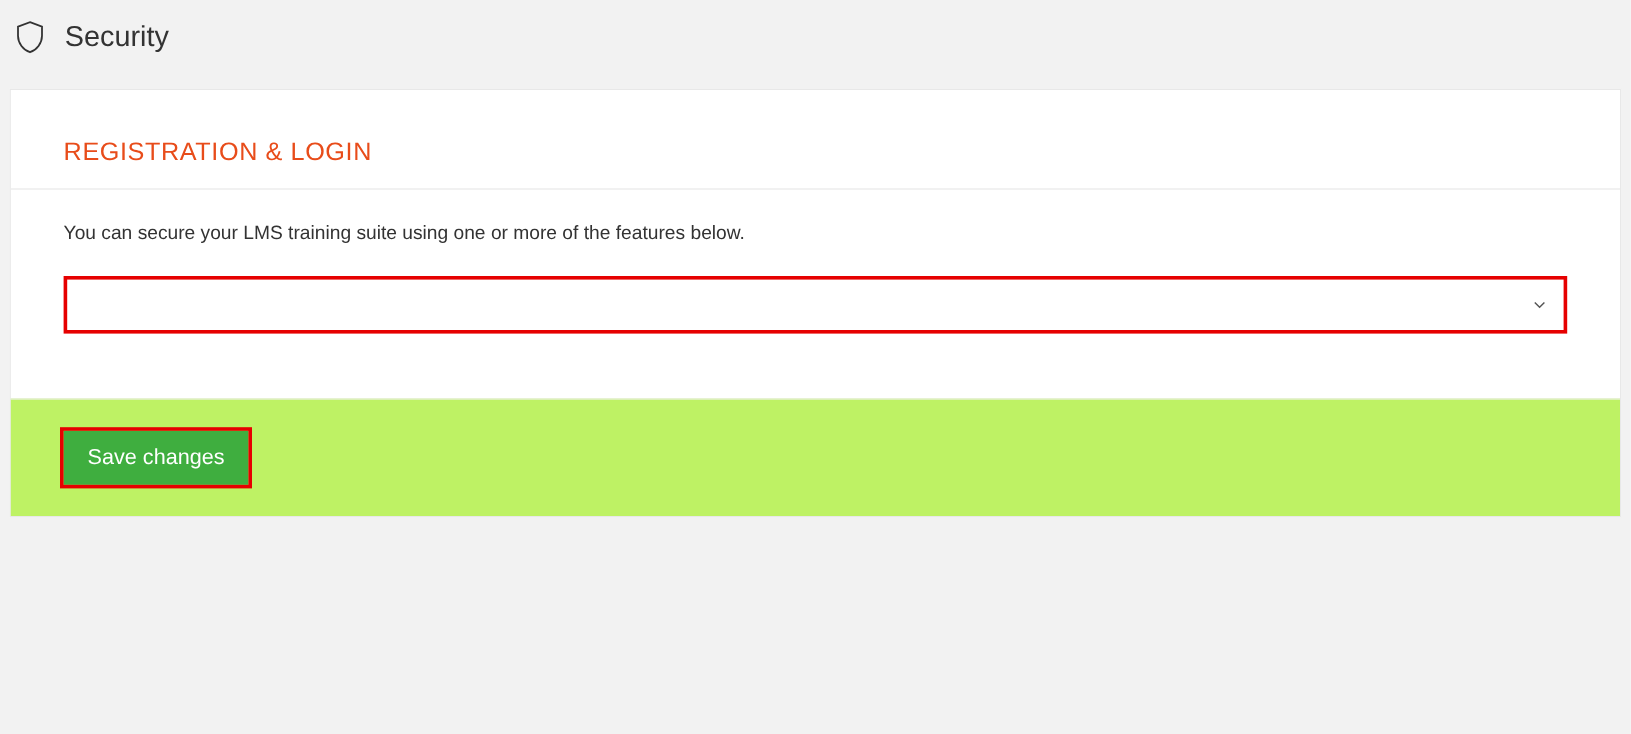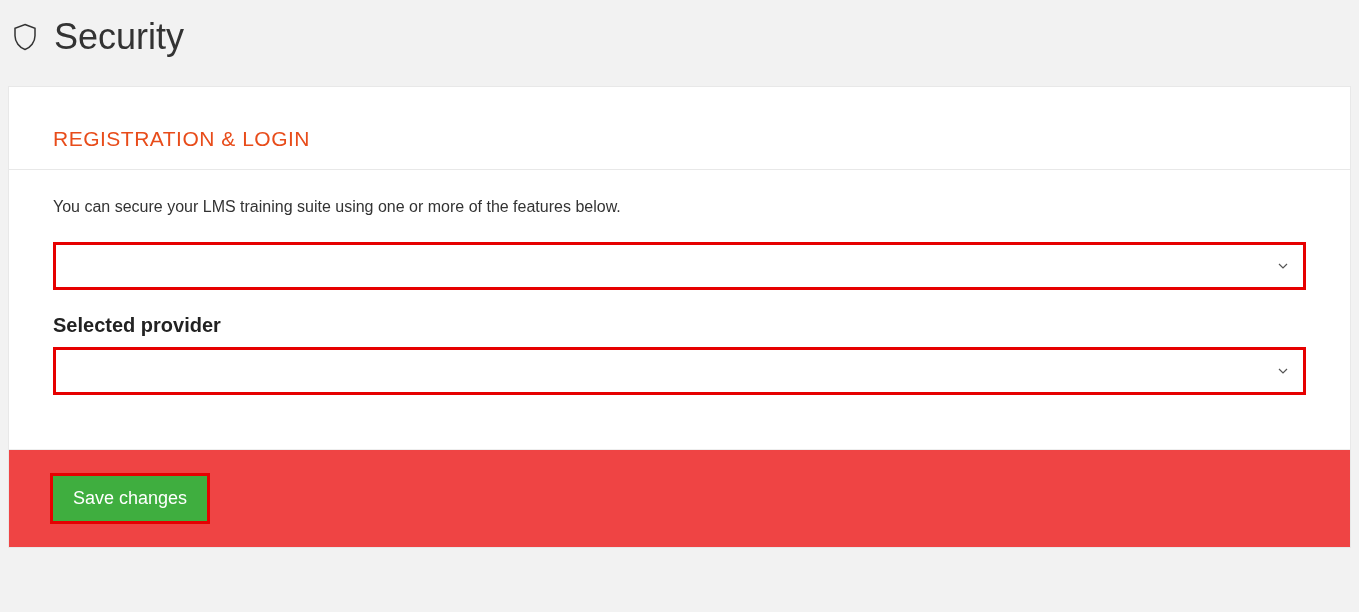--- a/index.html
+++ b/index.html
@@ -25,21 +25,21 @@
       align-items: center;
     }
     .shield-icon-wrap svg {
       width: 30px;
       height: 30px;
       stroke: #333;
       fill: none;
       stroke-width: 1.2;
     }
     .page-title {
-      font-size: 36px;
+      font-size: 24px;
       font-weight: 400;
       color: #333;
       text-align: right;
     }
     .panel {
       background: #fff;
       margin: 10px 8px 0 8px;
       border: 1px solid #e8e8e8;
     }
     .section-heading {
@@ -88,21 +88,21 @@
       display: inline-flex;
     }
     .chevron-wrap svg {
       width: 16px;
       height: 16px;
       stroke: #555;
       fill: none;
       stroke-width: 1.8;
     }
     .footer-bar {
-      background: #ef4444;
+      background: #bef264;
       padding: 26px 44px;
       border-top: 1px solid #eee;
     }
     .save-btn {
       background: #3fae3f;
       color: #fff;
       border: none;
       outline: 3px solid #e60000;
       outline-offset: 0;
       font-size: 18px;
@@ -133,29 +133,18 @@
       <div class="select-wrap">
         <span class="select-value"></span>
         <span class="chevron-wrap">
           <svg viewBox="0 0 24 24">
               <polyline points="6 9 12 15 18 9"></polyline>
             </svg>
         </span>
       </div>
     </div>
 
-    <div class="field-group">
-      <label class="field-label">Selected provider</label>
-      <div class="select-wrap">
-        <span class="select-value"></span>
-        <span class="chevron-wrap">
-          <svg viewBox="0 0 24 24">
-              <polyline points="6 9 12 15 18 9"></polyline>
-            </svg>
-        </span>
-      </div>
-    </div>
   </div>
 
   <div class="footer-bar">
     <button class="save-btn">Save changes</button>
   </div>
 </div>
 
 </body></html>

